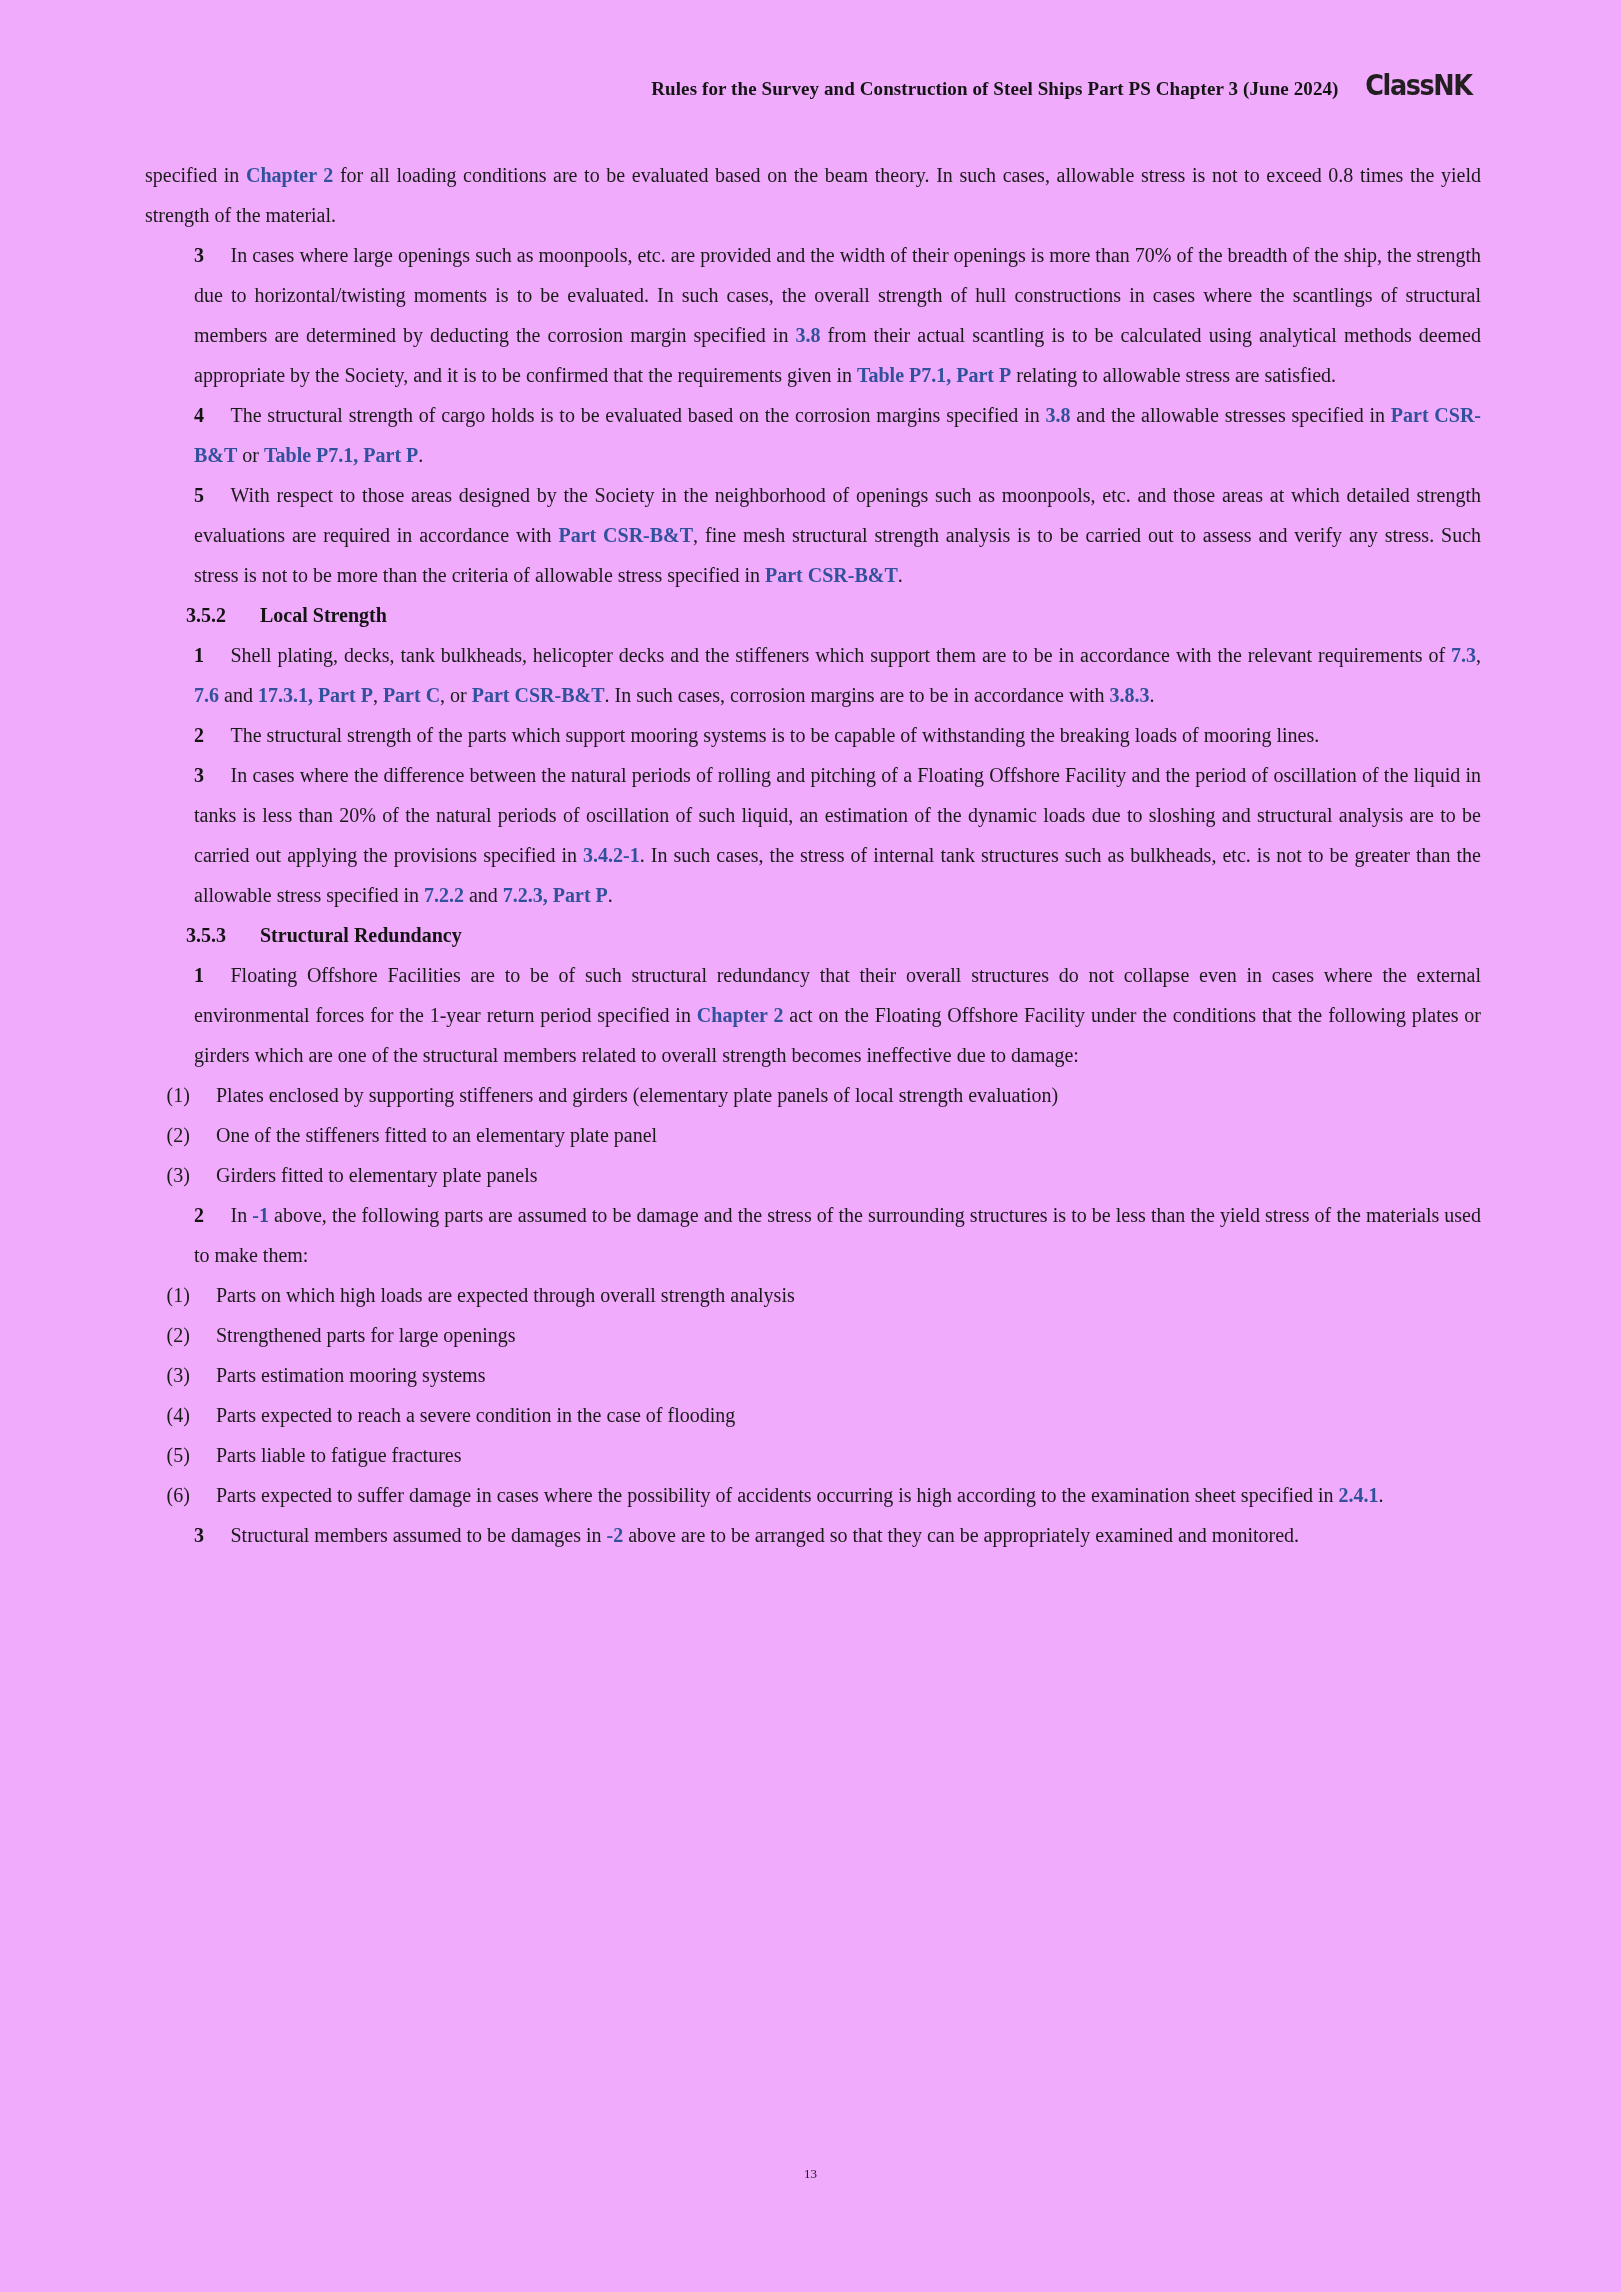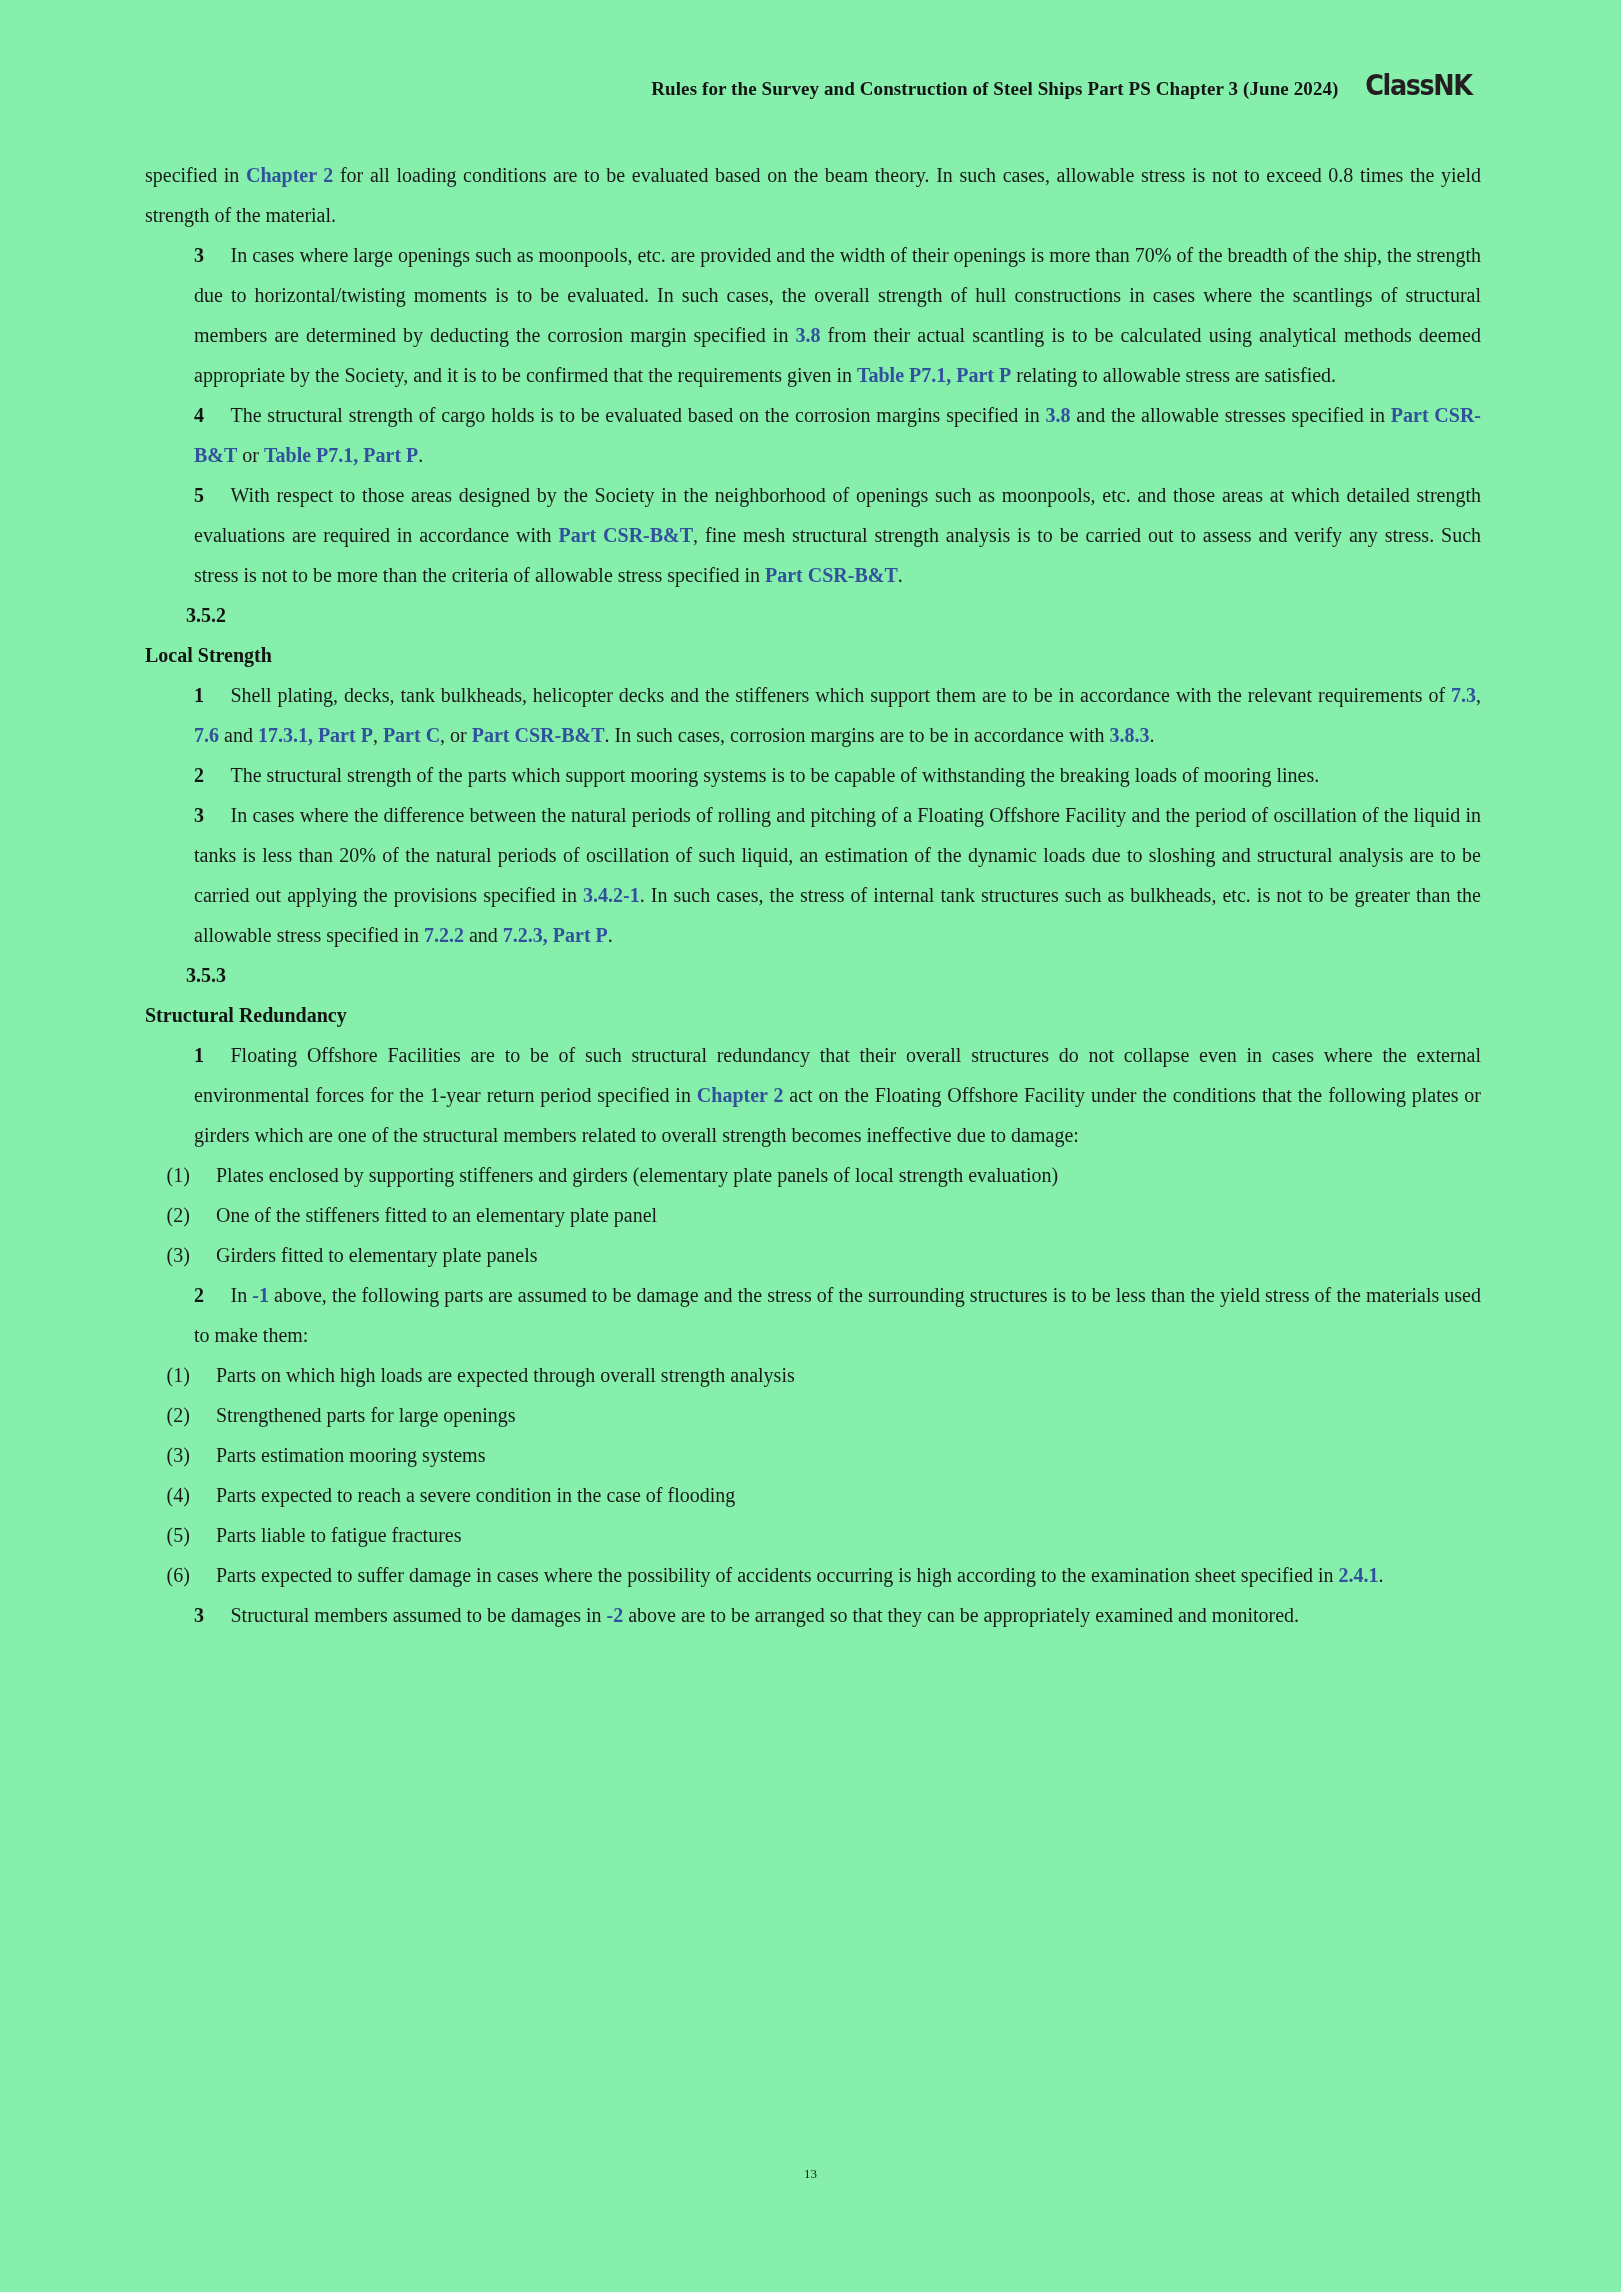--- a/index.html
+++ b/index.html
@@ -8,21 +8,21 @@
     background: #ffffff;
   }
   body {
     font-family: "Liberation Serif", "DejaVu Serif", serif;
     color: #1a1a1a;
   }
   .page {
     position: relative;
     width: 1621px;
     height: 2293px;
-    background: #86efac;
+    background: #f0abfc;
     box-sizing: border-box;
     overflow: hidden;
   }
 
   
   .page-header {
     position: absolute;
     top: 71px;
     left: 142px;
     right: 142px;
@@ -85,21 +85,20 @@
   }
 
   
   .section-head {
     margin: 0;
     font-size: 20px;
     line-height: 40px;
     font-weight: bold;
     color: #141414;
     display: flex;
-    flex-direction: column;
   }
   .section-head .sec-no {
     display: inline-block;
     width: 115px;
     padding-left: 41px;
     box-sizing: border-box;
   }
 
   
   .enum-item {

